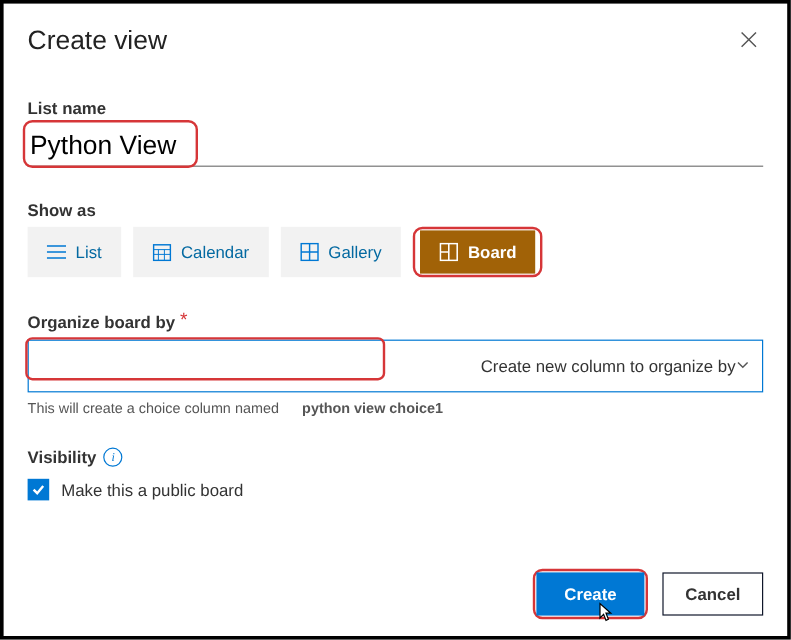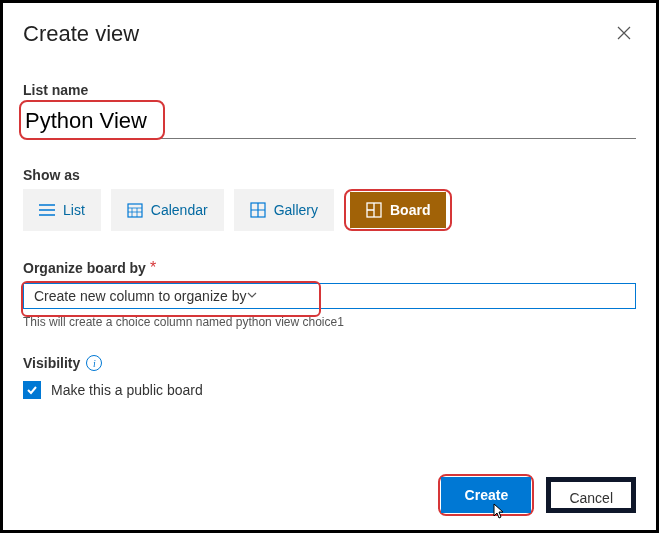--- a/index.html
+++ b/index.html
@@ -107,43 +107,44 @@
       width: 100%;
     }
     .select-box {
       width: 100%;
       border: 1px solid #0078d4;
       padding: 6px 10px;
       font-size: 14px;
       color: #333;
       display: flex;
       align-items: center;
-      justify-content: flex-start;
-      cursor: pointer;
-      height: 26px;
+      justify-content: flex-end;
+      cursor: pointer;
+      height: 44px;
       background: #fff;
     }
     .select-highlight {
       position: absolute;
       left: -2px;
       top: -2px;
       width: 300px;
       height: 36px;
       border: 2px solid #d63638;
       border-radius: 6px;
       pointer-events: none;
     }
     .helper-text {
       font-size: 12px;
       color: #555;
       margin-top: 6px;
       margin-bottom: 26px;
     }
     .helper-text strong {
-      font-weight: 400;
+      font-weight: 700;
+      margin-left: 16px;
     }
     .visibility-wrap {
       margin-bottom: 20px;
     }
     .visibility-row {
       display: flex;
       align-items: center;
       gap: 6px;
       margin-bottom: 10px;
     }
@@ -190,26 +191,27 @@
       padding: 8px 8px;
       font-size: 14px;
       font-weight: 600;
       cursor: pointer;
       min-width: 90px;
       height: 36px;
     }
     .btn-secondary {
       background: #fff;
       color: #333;
-      border: 5px solid #0f172a;
+      border: 1px solid #0f172a;
       padding: 8px 18px;
       font-size: 14px;
       cursor: pointer;
       min-width: 80px;
       height: 36px;
+      font-weight: bold;
     }
     .create-highlight {
       border: 2px solid #d63638;
       border-radius: 8px;
       padding: 1px;
       position: relative;
     }
     .cursor-icon {
       position: absolute;
       bottom: -12px;

